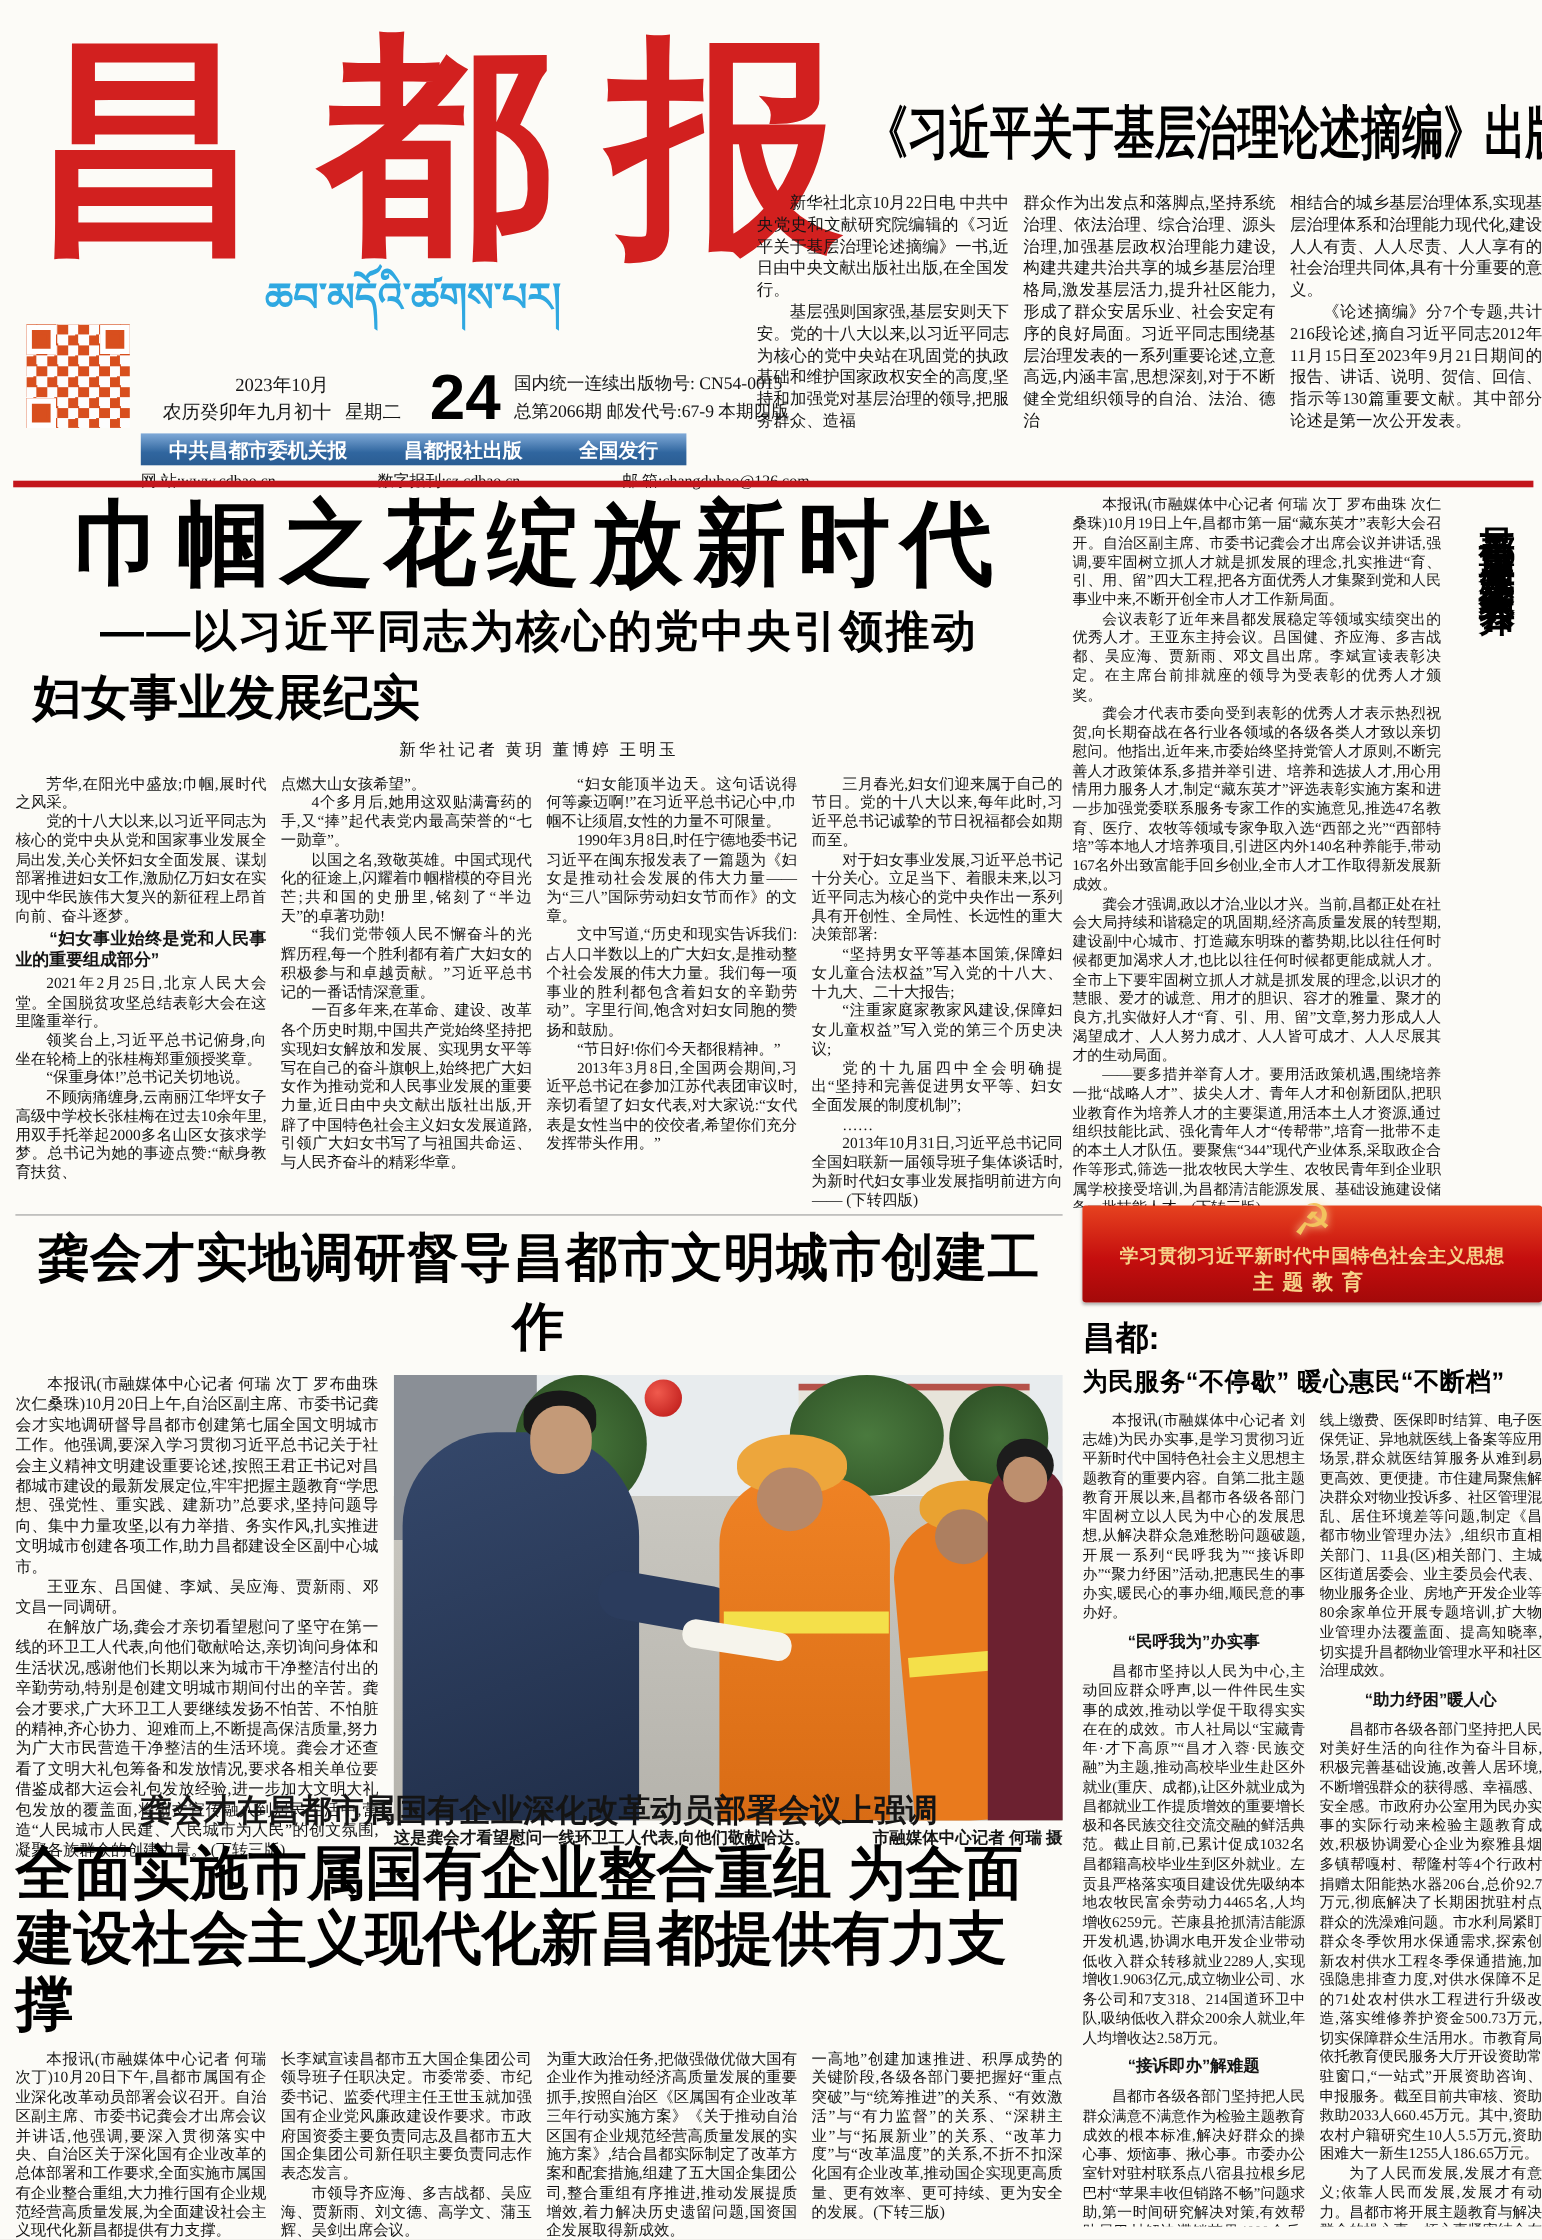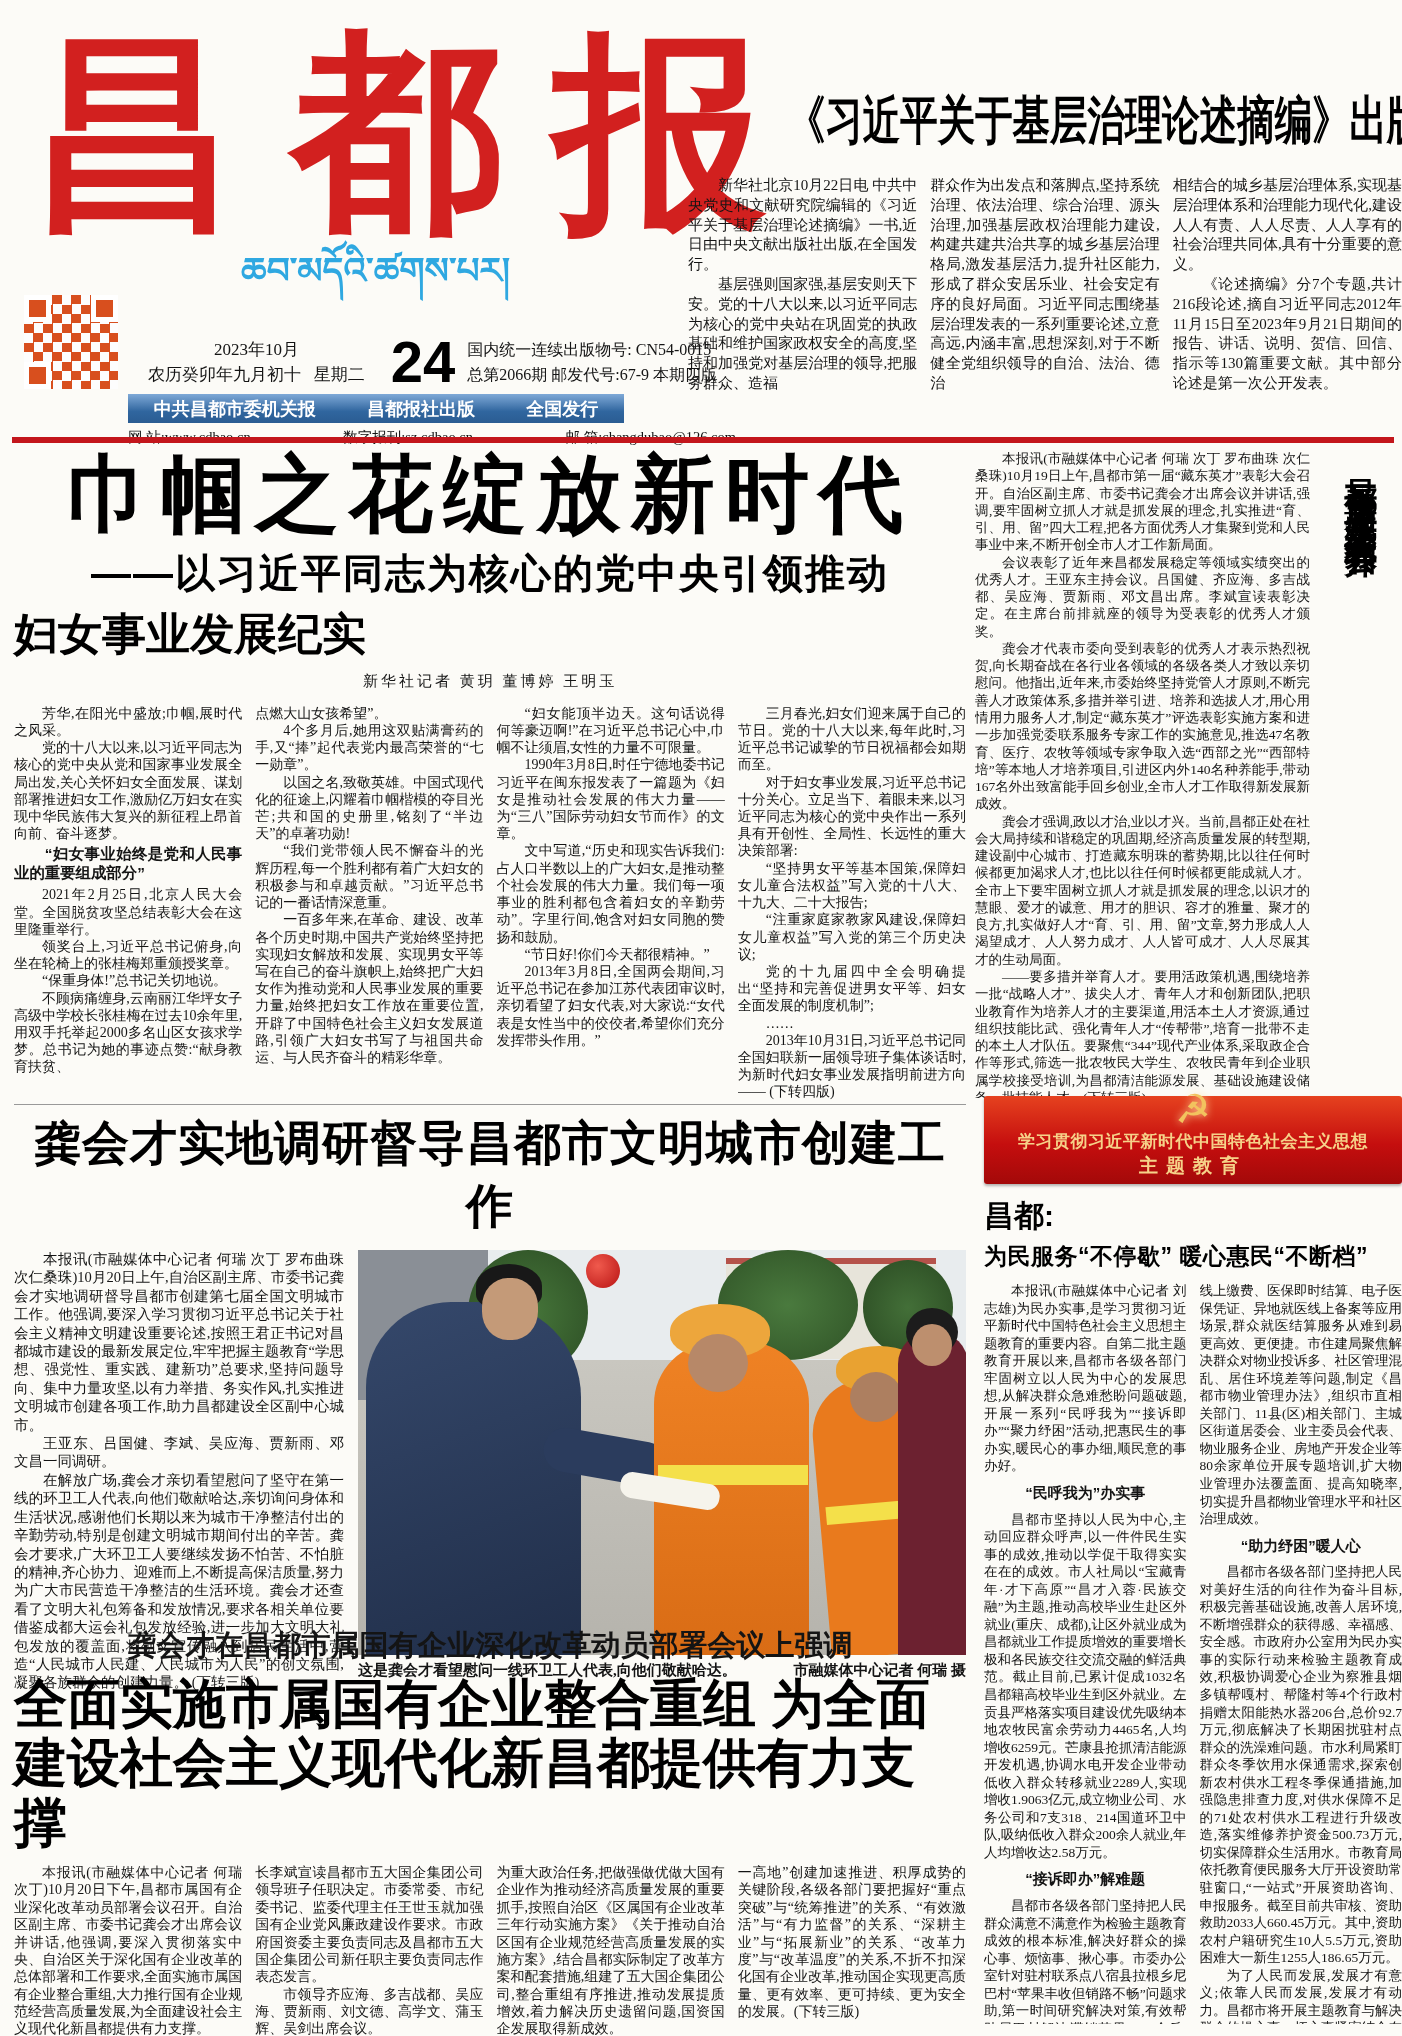--- a/index.html
+++ b/index.html
@@ -35,21 +35,21 @@
   #topArt h2{margin:0 0 20px;font-size:52px;letter-spacing:0;white-space:nowrap;text-align:center;
              transform:scaleX(.72);transform-origin:center;}
   #topArt .cols{height:240px;font-size:15px;line-height:1.32;}
 
   .redrule{position:absolute;left:12px;top:437px;width:1382px;height:6px;background:#c3161c;}
 
   
   #lead{position:absolute;left:14px;top:450px;width:952px;}
   #lead h1{margin:2px 0 8px;font-size:84px;letter-spacing:10px;line-height:1.02;text-align:center;}
   .dashline{font-size:40px;font-weight:800;text-align:center;letter-spacing:2px;margin:0;}
-  .subline{font-size:44px;font-weight:800;text-align:left;margin:4px 0 6px;}
+  .subline{font-size:44px;font-weight:800;text-align:left;margin:4px 16px 6px;}
   .byline{text-align:center;font-size:15px;letter-spacing:3px;margin:8px 0 14px;}
   #lead .cols{height:408px;font-size:14px;line-height:1.23;}
 
   
   #talent{position:absolute;left:975px;top:450px;width:427px;display:flex;gap:10px;}
   .t-text{width:335px;height:648px;overflow:hidden;font-size:13.5px;line-height:1.28;}
   .t-hl{writing-mode:vertical-rl;text-orientation:upright;font-size:33px;letter-spacing:4px;height:652px;margin:4px auto 0;line-height:1.2;}
 
   
   .midrule{position:absolute;left:14px;top:1104px;width:952px;height:1px;background:#999;}
@@ -154,21 +154,21 @@
           <p>2021年2月25日,北京人民大会堂。全国脱贫攻坚总结表彰大会在这里隆重举行。</p>
           <p>领奖台上,习近平总书记俯身,向坐在轮椅上的张桂梅郑重颁授奖章。</p>
           <p>“保重身体!”总书记关切地说。</p>
           <p>不顾病痛缠身,云南丽江华坪女子高级中学校长张桂梅在过去10余年里,用双手托举起2000多名山区女孩求学梦。总书记为她的事迹点赞:“献身教育扶贫、</p>
         </div>
         <div class="col">
           <p class="nf">点燃大山女孩希望”。</p>
           <p>4个多月后,她用这双贴满膏药的手,又“捧”起代表党内最高荣誉的“七一勋章”。</p>
           <p>以国之名,致敬英雄。中国式现代化的征途上,闪耀着巾帼楷模的夺目光芒;共和国的史册里,铭刻了“半边天”的卓著功勋!</p>
           <p>“我们党带领人民不懈奋斗的光辉历程,每一个胜利都有着广大妇女的积极参与和卓越贡献。”习近平总书记的一番话情深意重。</p>
-          <p>一百多年来,在革命、建设、改革各个历史时期,中国共产党始终坚持把实现妇女解放和发展、实现男女平等写在自己的奋斗旗帜上,始终把广大妇女作为推动党和人民事业发展的重要力量,始终把妇女工作放在重要位置,开辟了中国特色社会主义妇女发展道路,引领广大妇女书写了与祖国共命运、与人民齐奋斗的精彩华章。</p>
+          <p>一百多年来,在革命、建设、改革各个历史时期,中国共产党始终坚持把实现妇女解放和发展、实现男女平等写在自己的奋斗旗帜上,始终把广大妇女作为推动党和人民事业发展的重要力量,近日由中央文献出版社出版,开辟了中国特色社会主义妇女发展道路,引领广大妇女书写了与祖国共命运、与人民齐奋斗的精彩华章。</p>
         </div>
         <div class="col">
           <p>“妇女能顶半边天。这句话说得何等豪迈啊!”在习近平总书记心中,巾帼不让须眉,女性的力量不可限量。</p>
           <p>1990年3月8日,时任宁德地委书记习近平在闽东报发表了一篇题为《妇女是推动社会发展的伟大力量——为“三八”国际劳动妇女节而作》的文章。</p>
           <p>文中写道,“历史和现实告诉我们:占人口半数以上的广大妇女,是推动整个社会发展的伟大力量。我们每一项事业的胜利都包含着妇女的辛勤劳动”。字里行间,饱含对妇女同胞的赞扬和鼓励。</p>
           <p>“节日好!你们今天都很精神。”</p>
           <p>2013年3月8日,全国两会期间,习近平总书记在参加江苏代表团审议时,亲切看望了妇女代表,对大家说:“女代表是女性当中的佼佼者,希望你们充分发挥带头作用。”</p>
         </div>
         <div class="col">
           <p>三月春光,妇女们迎来属于自己的节日。党的十八大以来,每年此时,习近平总书记诚挚的节日祝福都会如期而至。</p>

